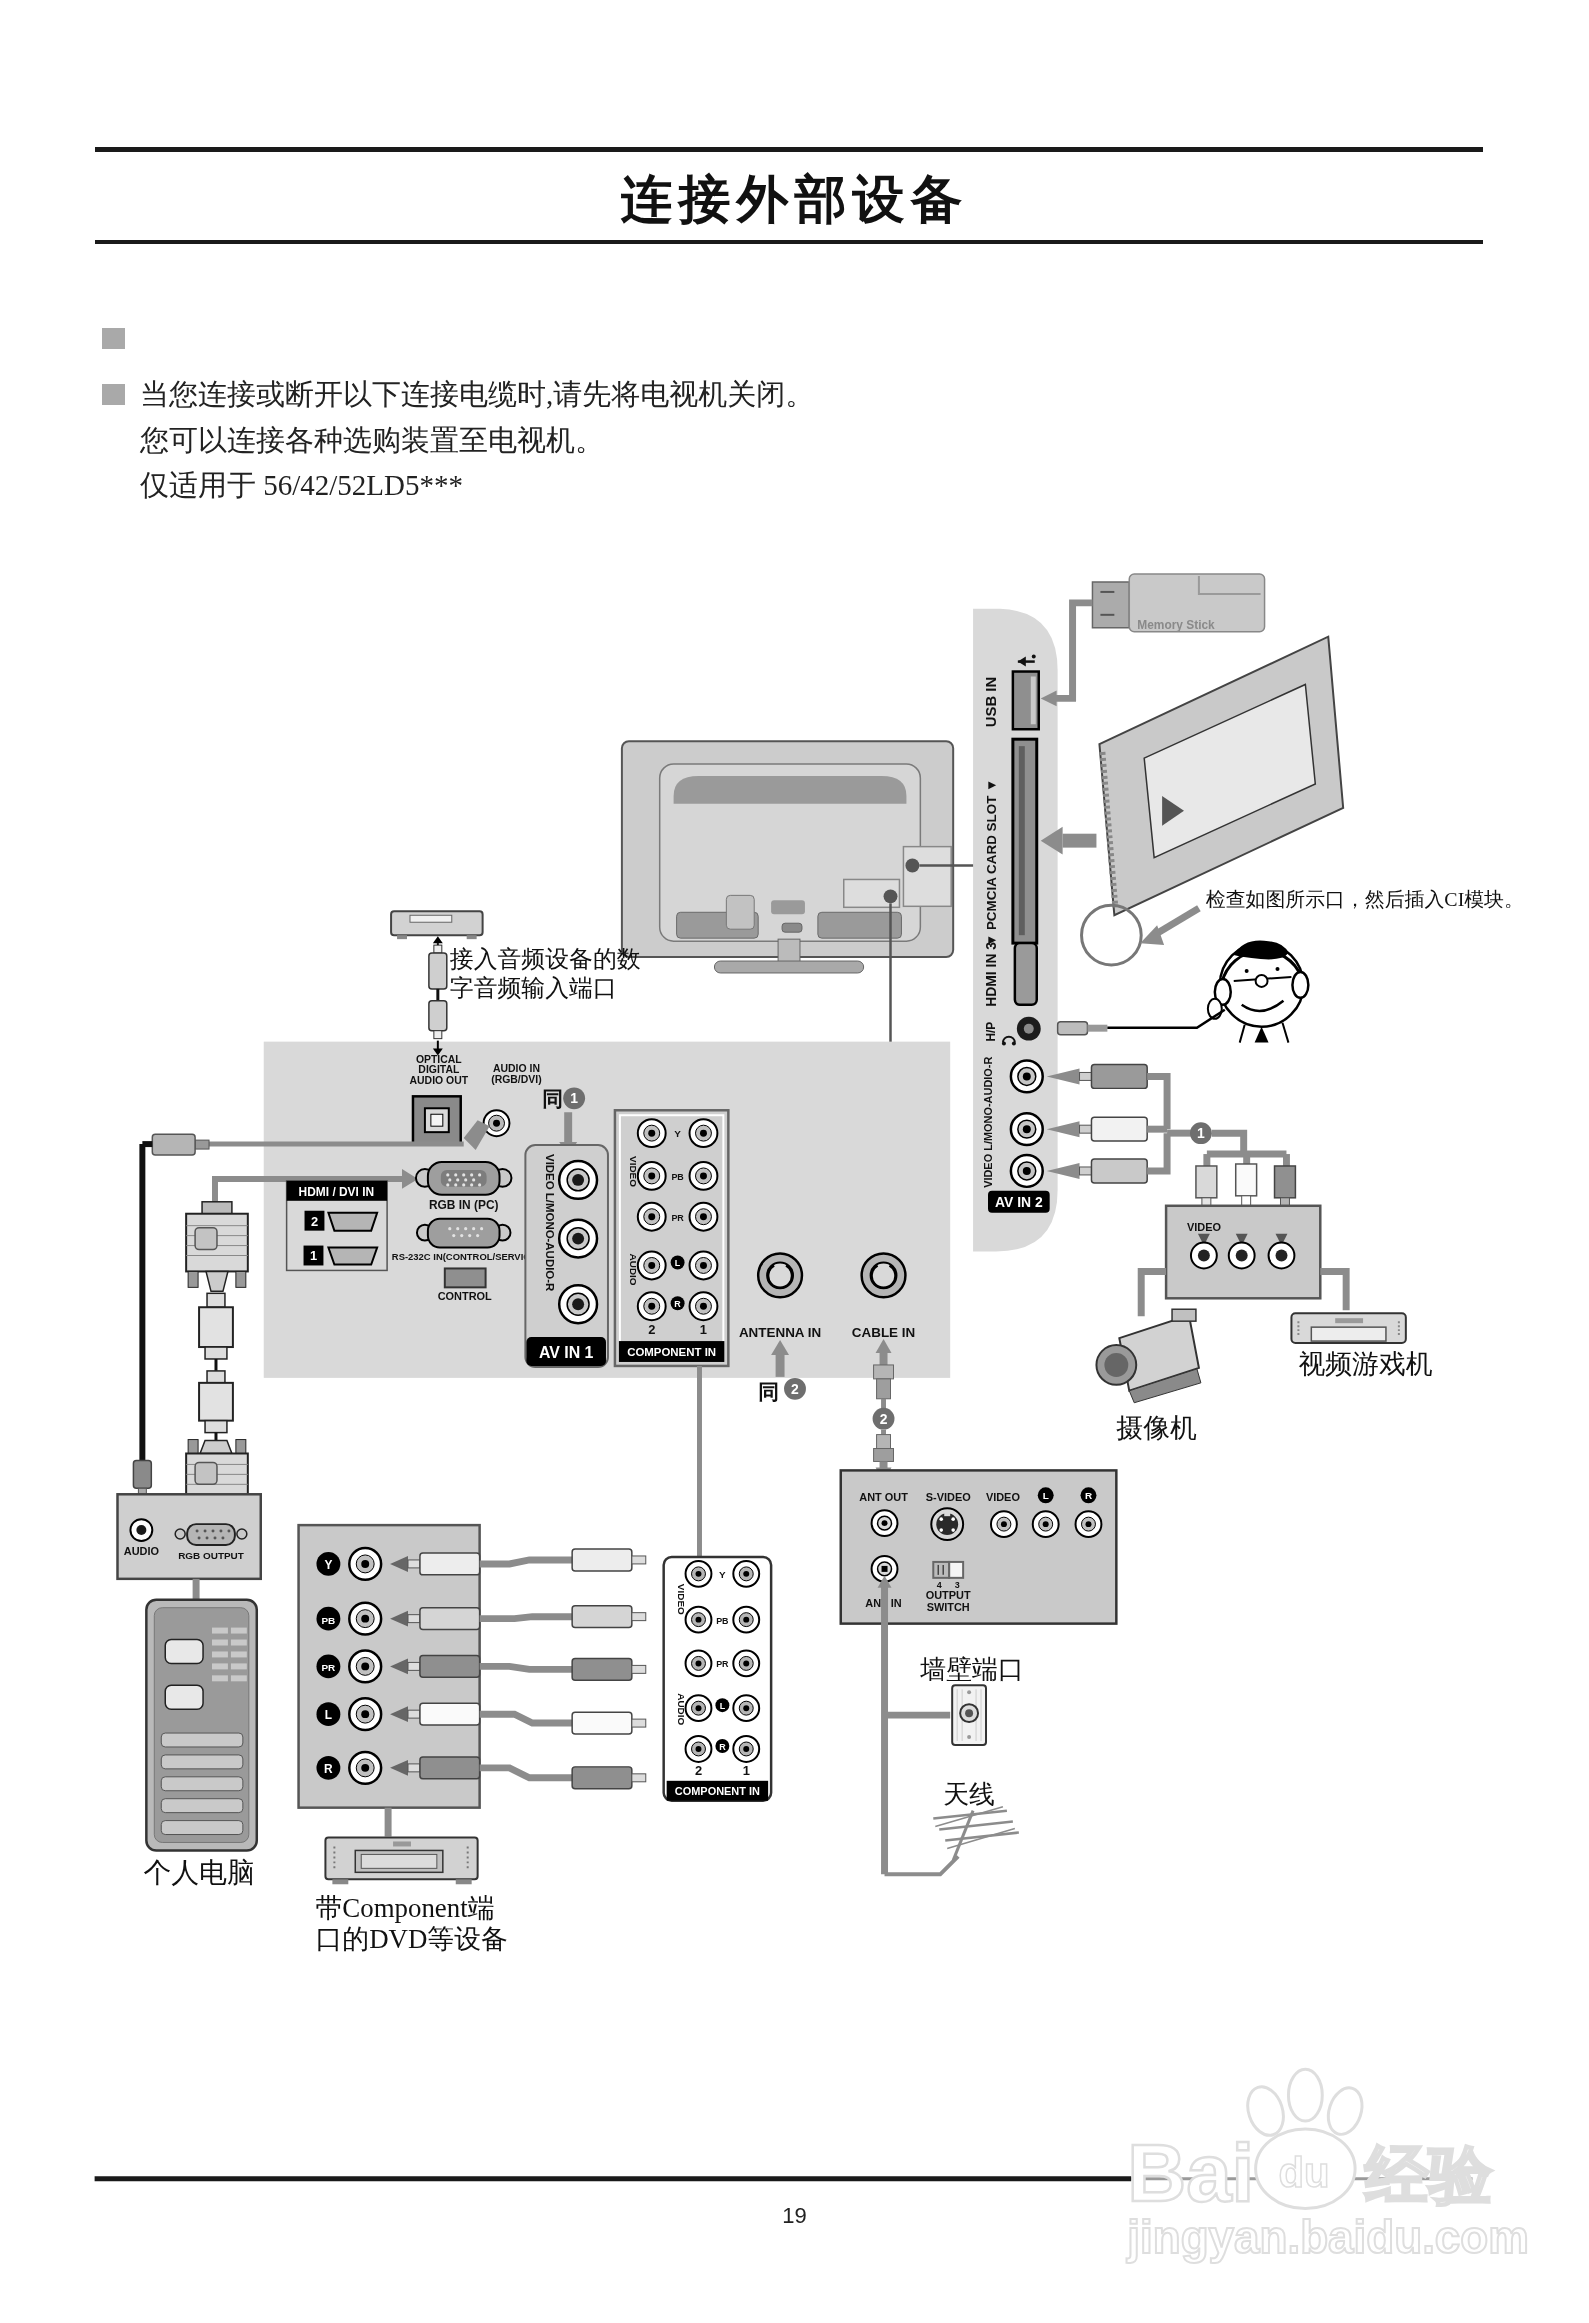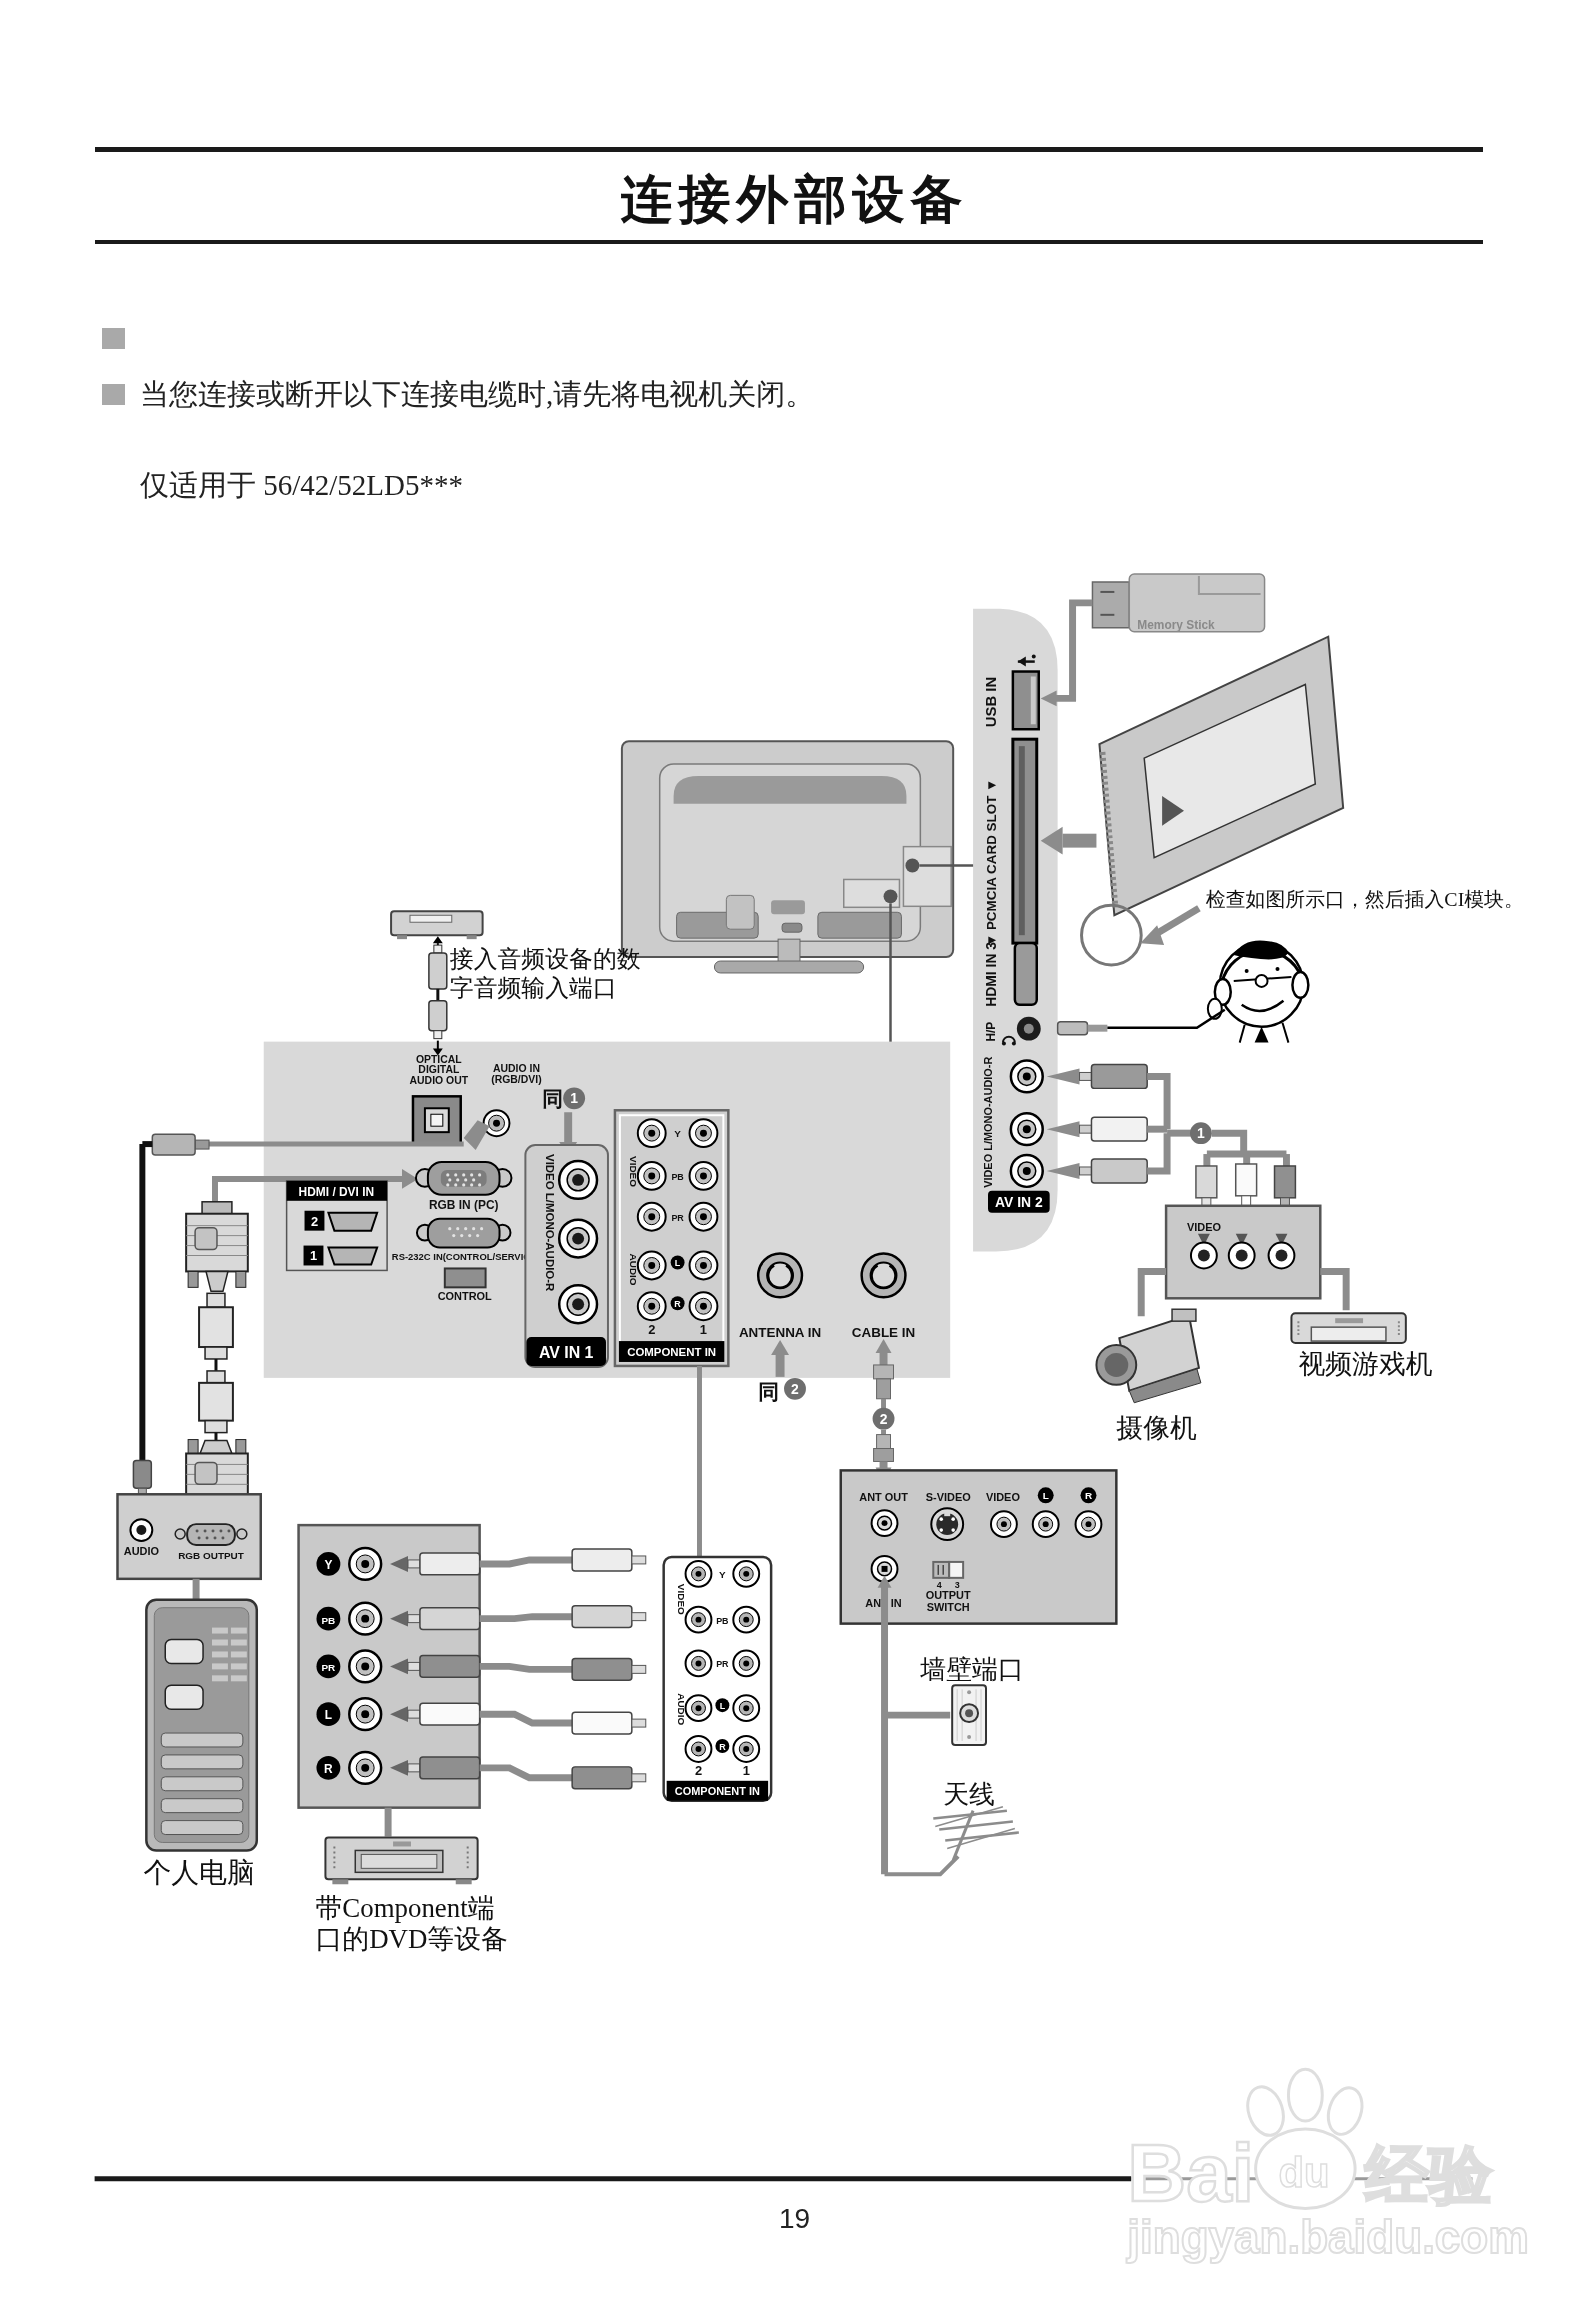--- a/index.html
+++ b/index.html
@@ -7,38 +7,39 @@
         font-family:"Liberation Sans",sans-serif;}
   .abs{position:absolute;}
   .rule{position:absolute;background:#1a1a1a;}
   #page-title{position:absolute;left:0;top:165px;width:1589px;text-align:center;
       font-size:52px;font-weight:bold;letter-spacing:6px;color:#111;
       font-family:"Liberation Sans",sans-serif;}
   .note-line{position:absolute;font-family:"Liberation Serif",serif;font-size:29px;color:#222;
       white-space:nowrap;}
   .bullet-sq{position:absolute;width:23px;height:21px;background:#a9a9a9;}
   #footer-page-num{position:absolute;left:0;top:2203px;width:1589px;text-align:center;
-      font-size:28px;color:#222;}
+      font-size:22px;color:#222;}
   svg text{font-family:"Liberation Sans",sans-serif;}
   .lbl{fill:#111;font-weight:bold;}
   .wlbl{fill:#fff;font-weight:bold;}
   .cn{font-family:"Liberation Serif",serif;}
 </style>
 </head>
 <body>
 
 <div id="page">
 
   <div class="rule" style="left:95px;top:147px;width:1388px;height:5px;"></div>
   <div id="page-title">连接外部设备</div>
   <div class="rule" style="left:95px;top:240px;width:1388px;height:4px;"></div>
 
   <div class="bullet-sq" style="left:102px;top:328px;"></div>
   <div class="bullet-sq" style="left:102px;top:384px;"></div>
   <div class="note-line" style="left:140px;top:375px;text-align:right;">当您连接或断开以下连接电缆时,请先将电视机关闭。</div>
+  <div class="note-line" style="left:140px;top:421px;">您可以连接各种选购装置至电视机。</div>
   <div class="note-line" style="left:140px;top:466px;">仅适用于 56/42/52LD5***</div>
 
   <svg class="abs" style="left:0;top:0;" width="1589" height="2323" viewBox="0 0 1597 2335">
 
     <g>
       <rect x="625" y="745" width="333" height="217" rx="7" fill="#cccccc" stroke="#555" stroke-width="2"></rect>
       <rect x="663" y="768" width="262" height="178" rx="14" fill="#d6d6d6" stroke="#7a7a7a" stroke-width="1.5"></rect>
       <path d="M677,800 q0,-20 25,-20 h184 q25,0 25,20 l0,8 h-234 z" fill="#9a9a9a"></path>
       <rect x="680" y="917" width="82" height="26" rx="4" fill="#9a9a9a" stroke="#6a6a6a"></rect>
       <rect x="822" y="917" width="84" height="26" rx="4" fill="#9a9a9a" stroke="#6a6a6a"></rect>

